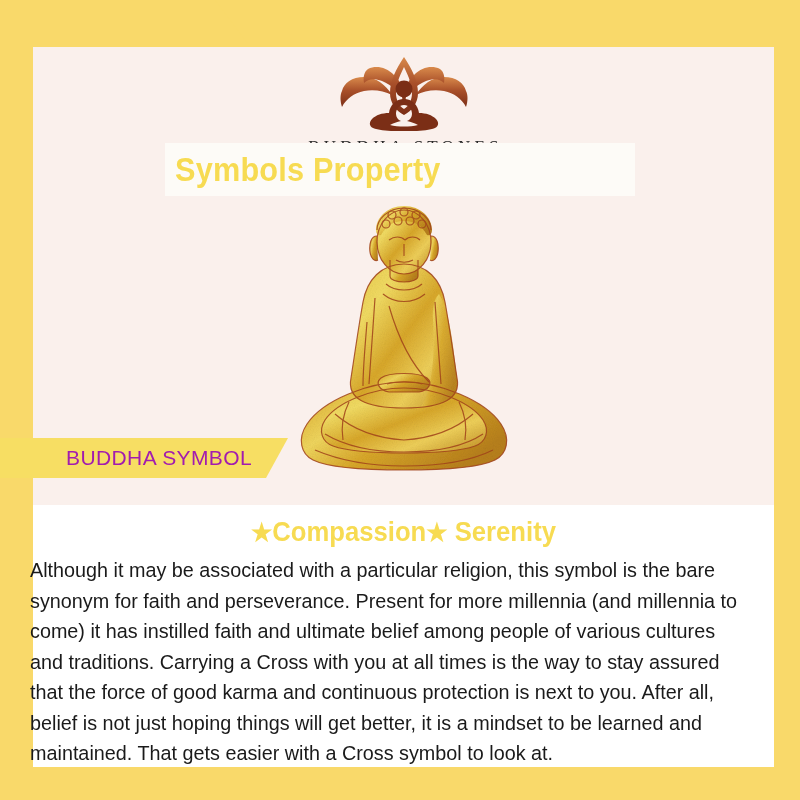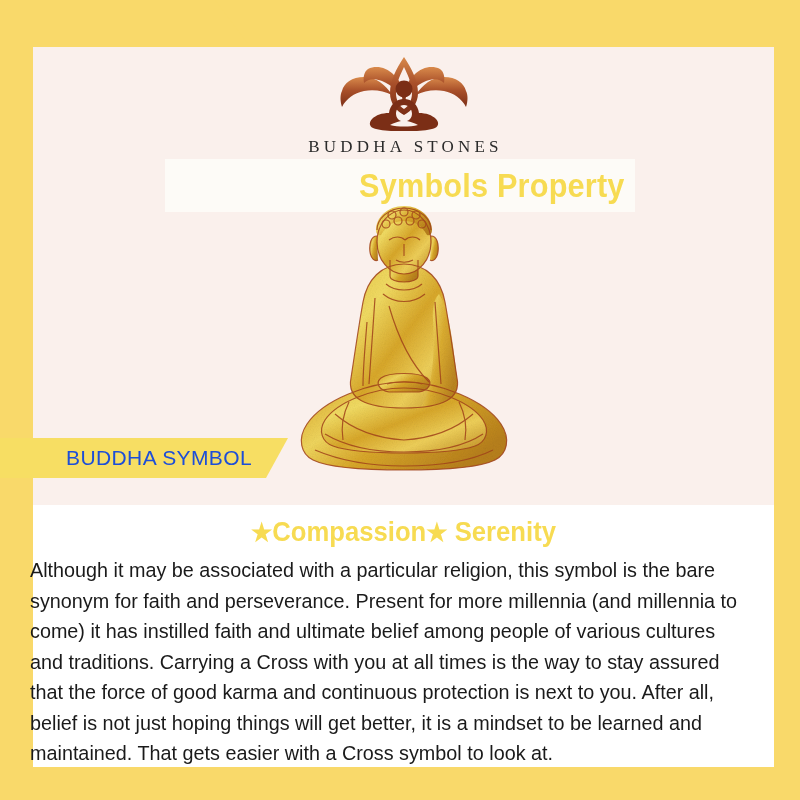--- a/index.html
+++ b/index.html
@@ -51,24 +51,24 @@
   .logo-mark{width:172px;height:84px;display:block;}
   .logo-text{
     font-family:"Liberation Serif", serif;
     font-size:17px;letter-spacing:4.2px;
     color:#2B2B2B;margin-top:2px;font-weight:400;
     padding-left:4px;
   }
 
   
   .title-banner{
-    position:absolute;left:132px;top:112px;
+    position:absolute;left:132px;top:96px;
     width:470px;height:53px;
     background:#FDFBF7;
-    display:flex;align-items:center;justify-content:flex-end;
+    display:flex;align-items:center;justify-content:flex-start;
   }
   .title-text{
     font-family:"Liberation Sans Narrow","Liberation Sans",sans-serif;
     font-weight:bold;
     font-size:33px;
     color:#F7DB52;
     letter-spacing:0.2px;
     transform:scaleX(0.93);
     white-space:nowrap;
   }
@@ -82,21 +82,21 @@
 
   
   .ribbon{
     position:absolute;left:-33px;top:391px;
     width:288px;height:40px;
     background:#F7DE63;
     clip-path:polygon(0 0, 288px 0, 266px 40px, 0 40px);
     display:flex;align-items:center;
   }
   .ribbon-label{
-    color:#1d4ed8;
+    color:#a21caf;
     font-size:21px;
     letter-spacing:0.4px;
     padding-left:66px;
     white-space:nowrap;
   }
 
   
   .headline{
     position:absolute;left:0;top:470px;width:741px;
     text-align:center;

